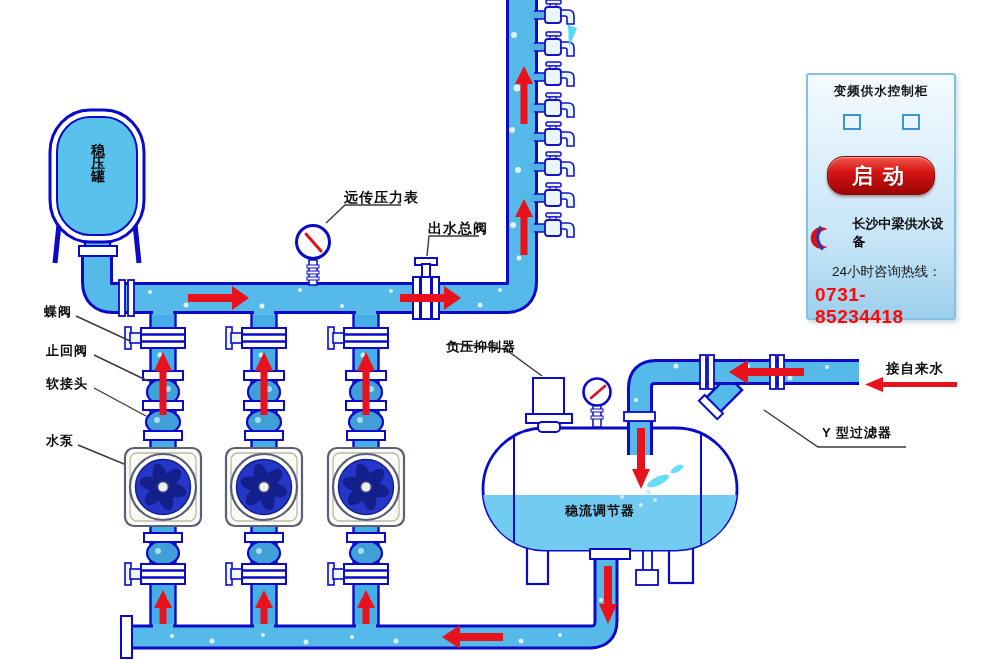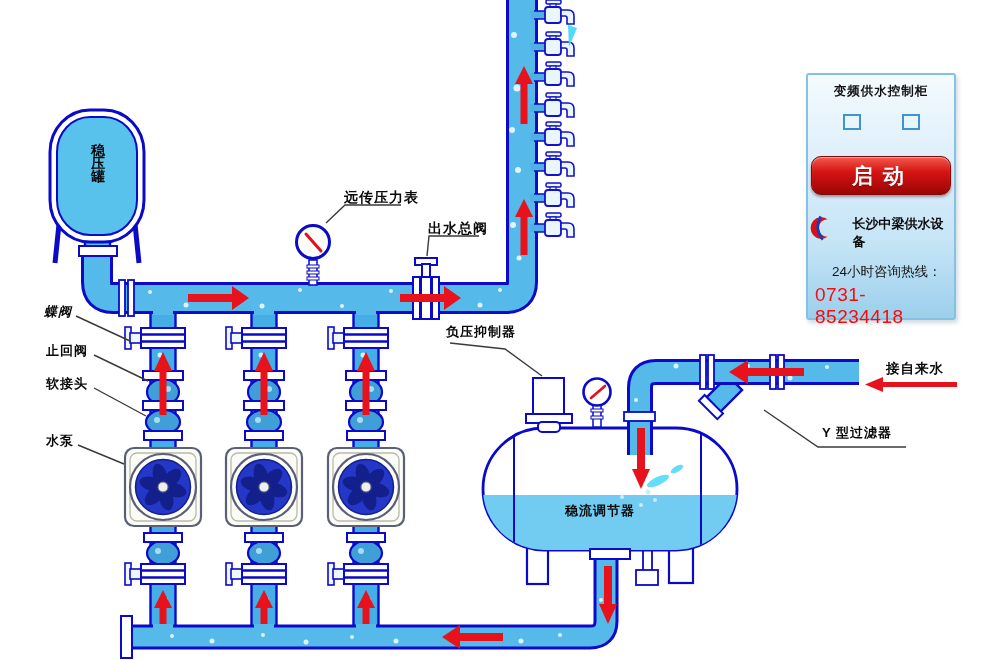--- a/index.html
+++ b/index.html
@@ -11,30 +11,30 @@
   .lbl.small{font-size:14px;}
   .lbl.vert{writing-mode:vertical-lr;text-orientation:upright;letter-spacing:13px;font-size:14px;}
   
   .cabinet{position:absolute;left:806px;top:73px;width:150px;height:247px;box-sizing:border-box;
            border:2px solid #85c2e2;border-radius:3px;
            background:linear-gradient(180deg,#f4fbfe 0%,#ddeffb 35%,#c4e4f6 70%,#9bcfec 100%);
            box-shadow:2px 3px 4px rgba(120,150,170,.35);}
   .cab-title{margin-top:8px;text-align:center;font-weight:bold;font-size:12.5px;color:#111;letter-spacing:1px;}
   .cab-ind-row{margin-top:14px;display:flex;justify-content:center;gap:41px;}
   .ind{width:14px;height:12px;border:2px solid #3e94cc;background:#e6f5fe;display:inline-block;}
-  .start-btn{display:block;margin:26px auto 0 auto;width:140px;height:39px;border:1px solid #7d0b0b;
-             border-radius:10px;color:#fff;font-weight:bold;font-size:21px;letter-spacing:10px;
+  .start-btn{display:block;margin:26px auto 0 auto;width:108px;height:39px;border:1px solid #7d0b0b;
+             border-radius:17px;color:#fff;font-weight:bold;font-size:21px;letter-spacing:10px;
              padding-left:10px;cursor:pointer;font-family:Liberation Sans, sans-serif;
              background:linear-gradient(180deg,#f25a4a 0%,#d51414 40%,#9c0404 100%);
              box-shadow:0 2px 3px rgba(90,0,0,.4), inset 0 1px 1px rgba(255,255,255,.45);
              text-shadow:0 1px 1px rgba(0,0,0,.35);}
-  .brand-row{margin-top:20px;display:flex;align-items:flex-start;justify-content:center;gap:23px;}
+  .brand-row{margin-top:20px;display:flex;align-items:flex-end;justify-content:center;gap:23px;}
   .brand-row span{font-weight:bold;font-size:13px;color:#0a0a0a;}
   .hotline{margin-top:12px;margin-left:24px;font-size:13.5px;color:#151515;}
-  .phone{margin-top:3px;margin-left:7px;font-size:19px;font-weight:normal;color:#fe0808;letter-spacing:.5px;}
+  .phone{margin-top:3px;margin-left:7px;font-size:19px;font-weight:bold;color:#fe0808;letter-spacing:.5px;}
 </style>
 </head>
 <body>
 
 <div id="stage">
 
 <svg id="diagram-svg" width="1000" height="660" viewBox="0 0 1000 660">
   <defs>
     <clipPath id="tankclip">
           <rect x="483" y="428" width="254" height="122" rx="61" ry="61"></rect>
@@ -283,27 +283,27 @@
     <line x1="94" y1="388" x2="146" y2="416"></line>
     <line x1="78" y1="445" x2="124" y2="464"></line>
     <polyline points="401,205 345,205 326,223"></polyline>
     <polyline points="479,236 429,236 427,256"></polyline>
     <polyline points="450,343 505,349 542,376"></polyline>
     <polyline points="764,410 818,447 906,447"></polyline>
   </g>
 </svg>
 
 <div class="lbl vert" style="left:90px;top:132px;">稳压罐</div>
-<div class="lbl" style="left:44px;top:305px;font-style:italic;">蝶阀</div>
+<div class="lbl" style="left:44px;top:305px;">蝶阀</div>
 <div class="lbl" style="left:46px;top:344px;">止回阀</div>
 <div class="lbl" style="left:46px;top:377px;text-align:center;">软接头</div>
 <div class="lbl" style="left:46px;top:434px;">水泵</div>
 <div class="lbl small" style="left:344px;top:190px;">远传压力表</div>
 <div class="lbl small" style="left:428px;top:221px;text-align:right;">出水总阀</div>
-<div class="lbl" style="left:446px;top:325px;">负压抑制器</div>
+<div class="lbl" style="left:446px;top:340px;">负压抑制器</div>
 <div class="lbl" style="left:565px;top:504px;">稳流调节器</div>
 <div class="lbl" style="left:886px;top:362px;font-size:13.5px;">接自来水</div>
 <div class="lbl" style="left:822px;top:426px;text-align:center;">Y 型过滤器</div>
 
 <div class="cabinet">
   <div class="cab-title">变频供水控制柜</div>
   <div class="cab-ind-row">
     <span class="ind"></span>
     <span class="ind"></span>
   </div>

